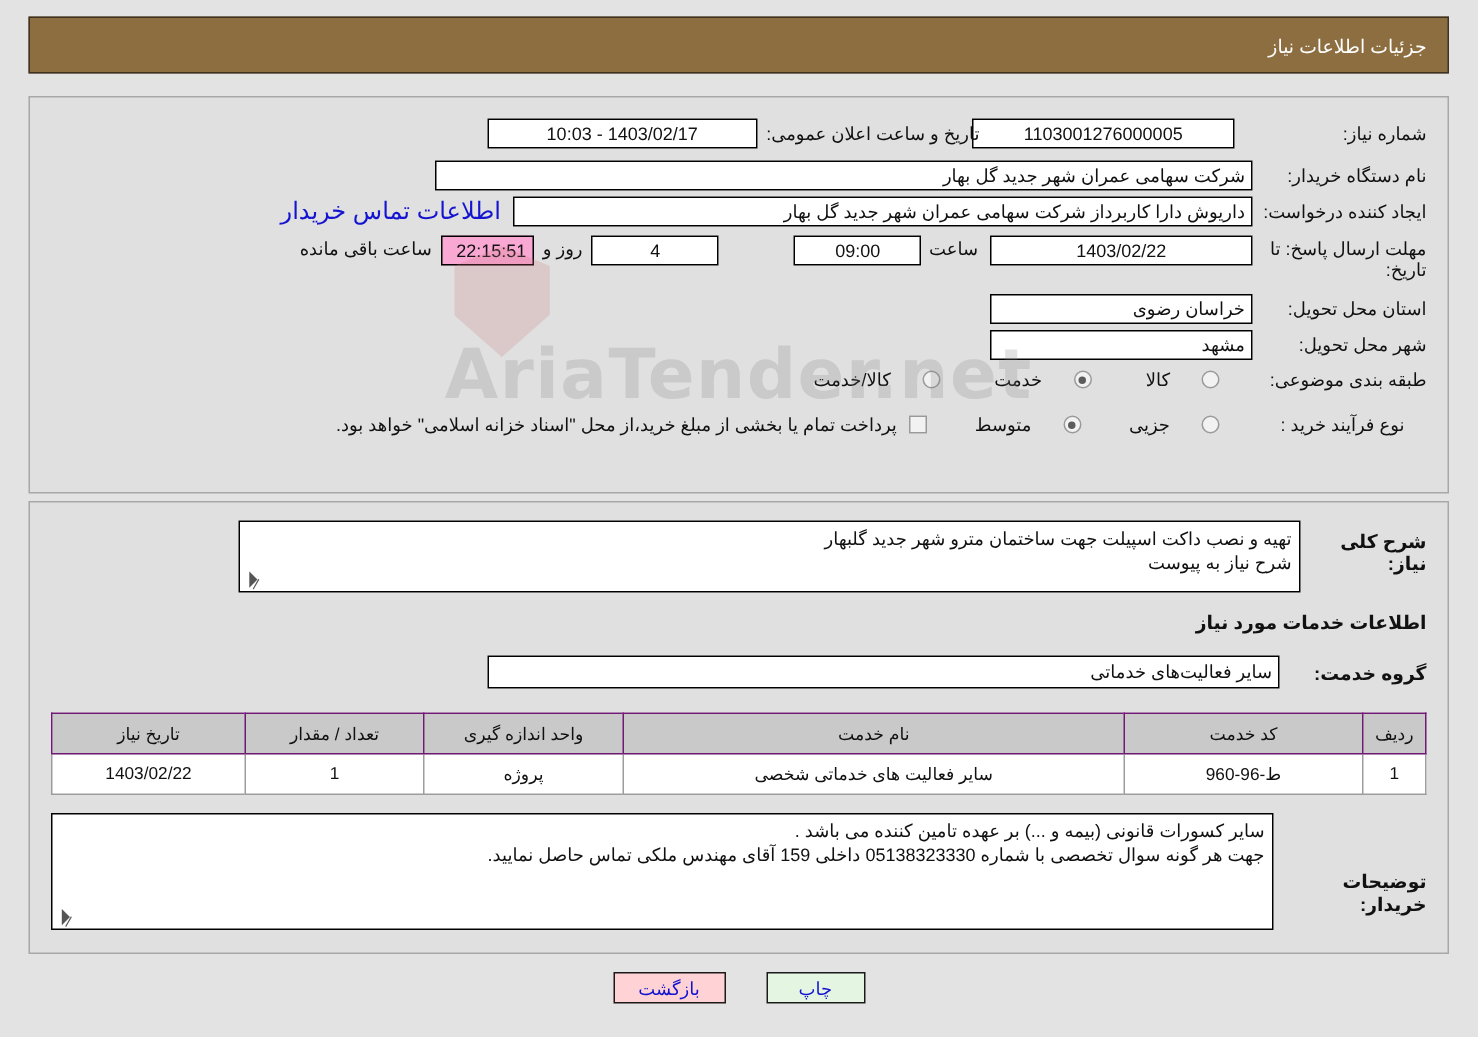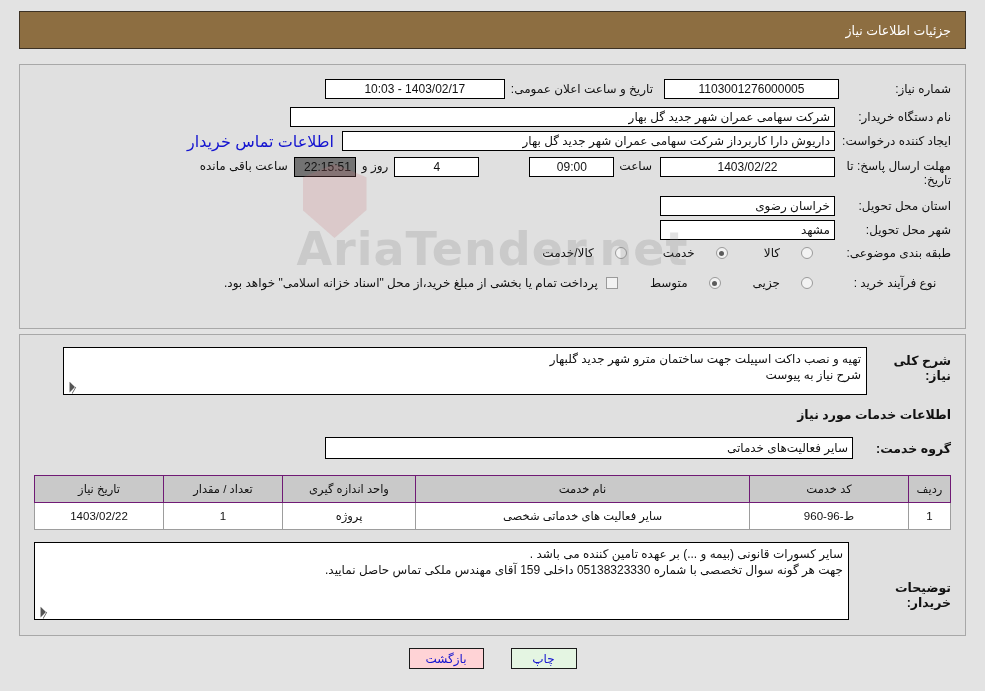--- a/index.html
+++ b/index.html
@@ -68,21 +68,21 @@
     font-size: 12px;
     color: #111;
     height: 20px;
     line-height: 18px;
     padding: 0 4px;
     text-align: center;
     overflow: hidden;
     white-space: nowrap;
   }
   .fld.right { text-align: right; }
-  .fld.timer { background: #737373; padding-left: 18px; }
+  .fld.timer { background: #f9a8d4; padding-left: 18px; }
 
   .link {
     color: #1414d0;
     font-size: 16px;
     white-space: nowrap;
     cursor: pointer;
   }
 
   
   .radio-group { display: flex; align-items: center; gap: 21px; }
@@ -229,21 +229,21 @@
 <body>
 
 <div class="header-bar">
   <span class="title">جزئیات اطلاعات نیاز</span>
 </div>
 
 <div class="panel top">
 
   <div class="row" style="top:14px; right:14px;">
     <span class="lbl" style="width:112px; text-align:right;">شماره نیاز:</span>
-    <div class="fld" style="width:175px; margin-right:0;">1103001276000005</div>
+    <div class="fld" style="width:175px; margin-right:16px;">1103001276000005</div>
   </div>
   <div class="row" style="top:14px; right:312px;">
     <span class="lbl">تاریخ و ساعت اعلان عمومی:</span>
     <div class="fld" style="width:180px; margin-right:6px;">1403/02/17 - 10:03</div>
   </div>
 
   <div class="row" style="top:42px; right:14px;">
     <span class="lbl" style="width:112px; text-align:right;">نام دستگاه خریدار:</span>
     <div class="fld right" style="width:545px; margin-right:4px;">شرکت سهامی عمران شهر جدید گل بهار</div>
   </div>
@@ -307,21 +307,21 @@
     <span class="chk" style="margin-right:22px;"></span>
     <span class="lbl" style="margin-right:8px;">پرداخت تمام یا بخشی از مبلغ خرید،از محل "اسناد خزانه اسلامی" خواهد بود.</span>
   </div>
 </div>
 
 <div class="panel bottom">
 
   <div class="row" style="top:14px; right:14px; align-items:flex-start;">
     <span class="bold-lbl" style="width:78px; text-align:right; padding-top:4px;">شرح کلی نیاز:</span>
   </div>
-  <div class="ta" style="position:absolute; top:12px; right:98px; width:804px; height:48px;">
+  <div class="ta" style="position:absolute; top:12px; right:98px; width:708px; height:48px;">
     <div>تهیه و نصب داکت اسپیلت جهت ساختمان مترو شهر جدید گلبهار</div>
     <div>شرح نیاز به پیوست</div>
     <span class="grip">◥</span>
   </div>
 
   <div class="section-title" style="top:72px; right:14px;">اطلاعات خدمات مورد نیاز</div>
 
   <div class="row" style="top:102px; right:14px;">
     <span class="bold-lbl" style="width:78px; text-align:right;">گروه خدمت:</span>
     <div class="fld right" style="width:528px; margin-right:20px; height:22px; line-height:20px;">سایر فعالیت‌های خدماتی</div>

